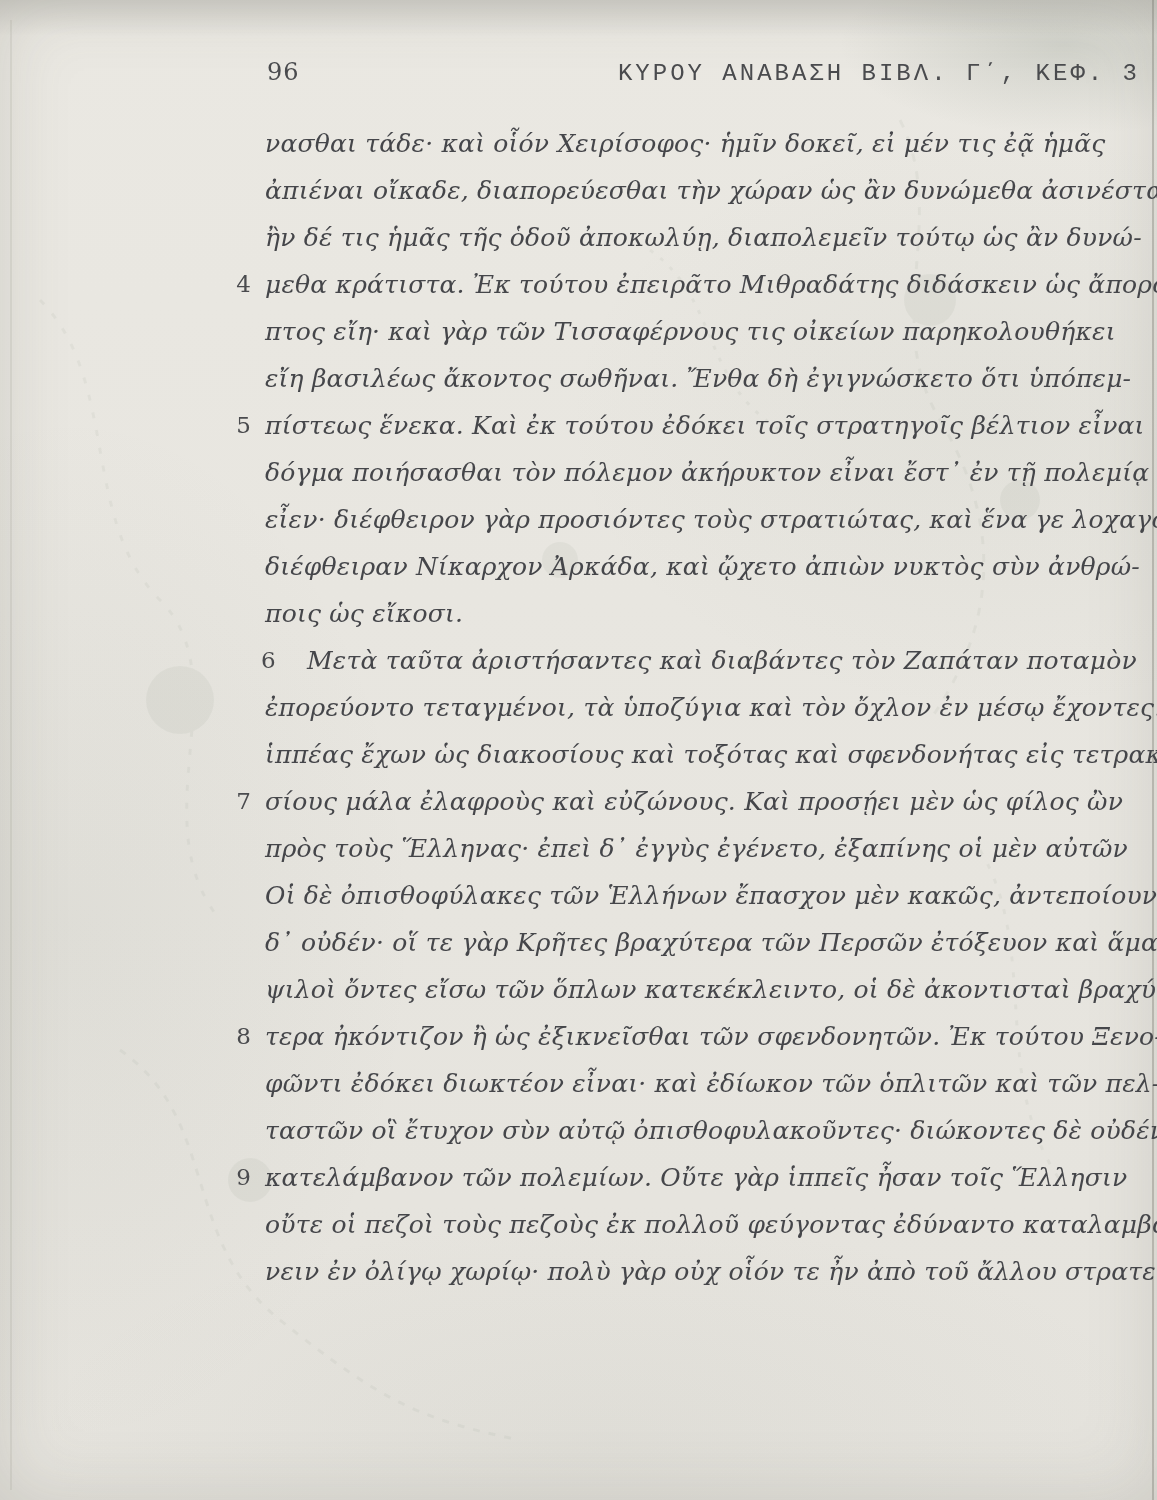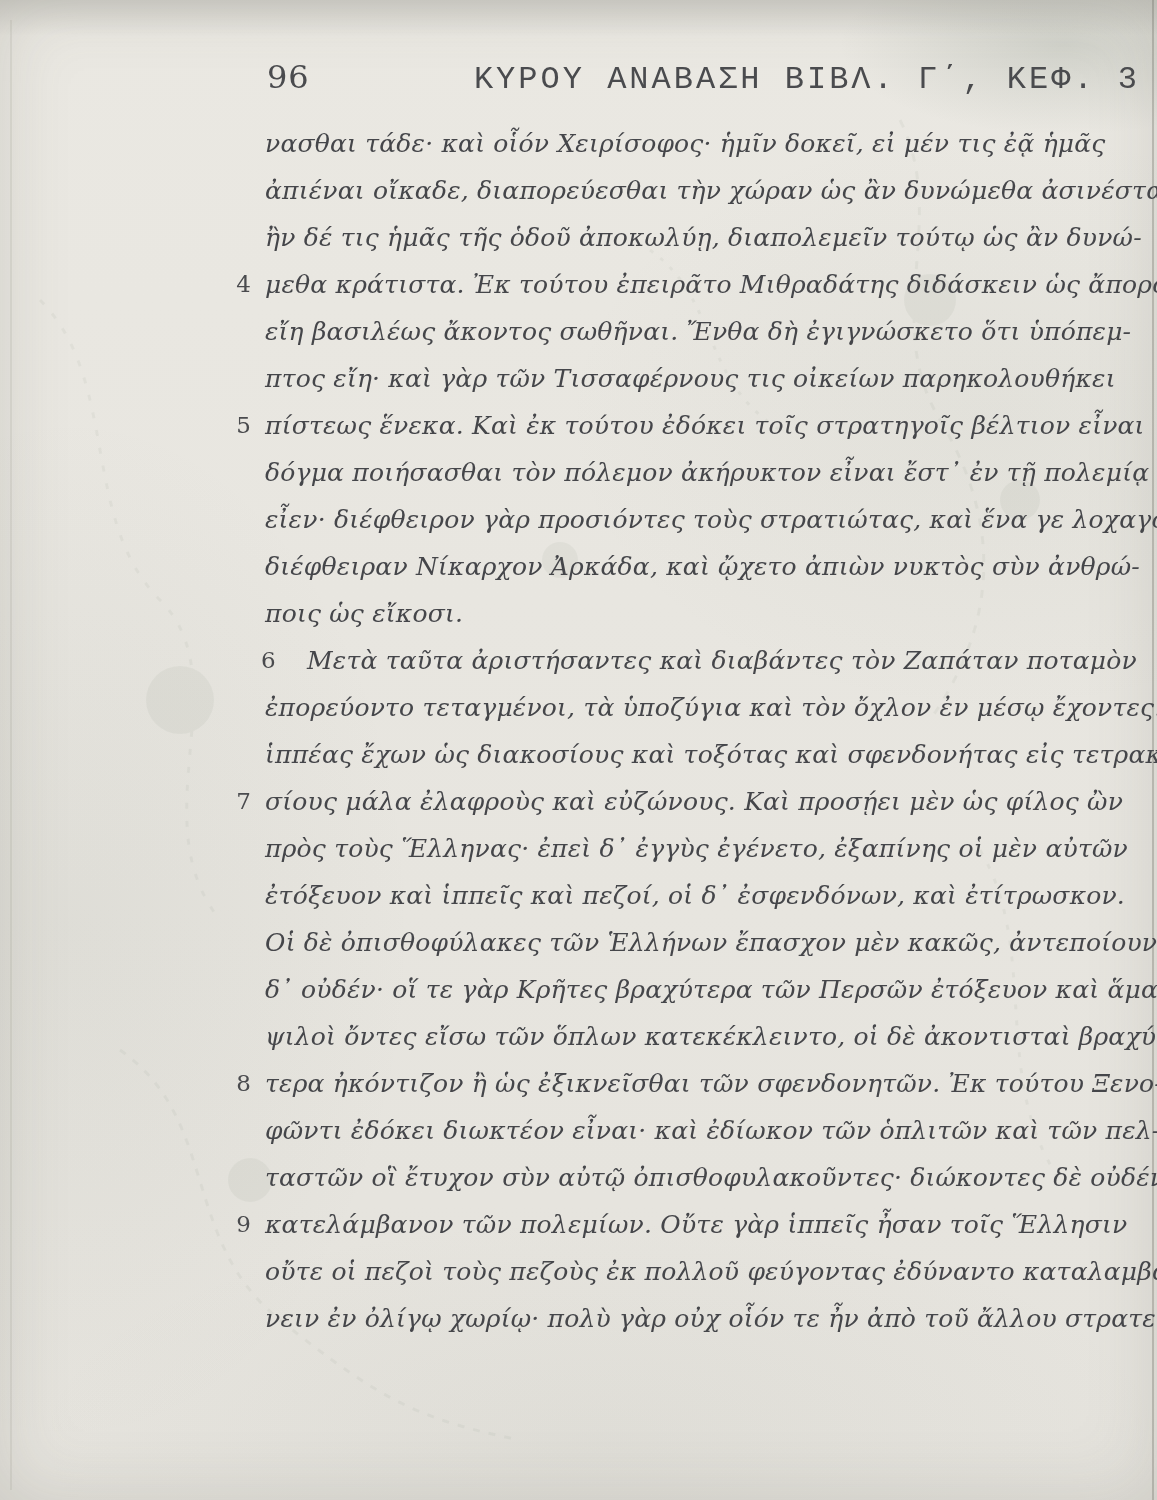--- a/index.html
+++ b/index.html
@@ -43,21 +43,21 @@
     pointer-events:none;
   }
   .header{
     position:absolute;
     left:267px;
     top:58px;
     width:873px;
     display:flex;
     justify-content:space-between;
     align-items:baseline;
-    font-size:32px;
+    font-size:24px;
     font-style:normal;
   }
   .pagenum{
     letter-spacing:1px;
     color:#4a4b4e;
   }
   .runhead{
     letter-spacing:3px;
     color:#4a4b4e;
     white-space:nowrap;
@@ -127,33 +127,32 @@
   <div class="header">
     <span class="pagenum">96</span>
     <span class="runhead">ΚΥΡΟΥ ΑΝΑΒΑΣΗ ΒΙΒΛ. Γ΄, ΚΕΦ. 3</span>
   </div>
 
   <div class="textblock" id="textblock">
       <div class="line"><span class="ltext">νασθαι τάδε· καὶ οἷόν Χειρίσοφος· ἡμῖν δοκεῖ, εἰ μέν τις ἐᾷ ἡμᾶς</span></div>
       <div class="line"><span class="ltext">ἀπιέναι οἴκαδε, διαπορεύεσθαι τὴν χώραν ὡς ἂν δυνώμεθα ἀσινέστατα·</span></div>
       <div class="line"><span class="ltext">ἢν δέ τις ἡμᾶς τῆς ὁδοῦ ἀποκωλύῃ, διαπολεμεῖν τούτῳ ὡς ἂν δυνώ-</span></div>
       <div class="line"><span class="secnum">4</span><span class="ltext">μεθα κράτιστα. Ἐκ τούτου ἐπειρᾶτο Μιθραδάτης διδάσκειν ὡς ἄπορον</span></div>
+      <div class="line"><span class="ltext">πτος εἴη· καὶ γὰρ τῶν Τισσαφέρνους τις οἰκείων παρηκολουθήκει</span></div>
       <div class="line"><span class="ltext">εἴη βασιλέως ἄκοντος σωθῆναι. Ἔνθα δὴ ἐγιγνώσκετο ὅτι ὑπόπεμ-</span></div>
-      <div class="line"><span class="ltext">πτος εἴη· καὶ γὰρ τῶν Τισσαφέρνους τις οἰκείων παρηκολουθήκει</span></div>
       <div class="line"><span class="secnum">5</span><span class="ltext">πίστεως ἕνεκα. Καὶ ἐκ τούτου ἐδόκει τοῖς στρατηγοῖς βέλτιον εἶναι</span></div>
       <div class="line"><span class="ltext">δόγμα ποιήσασθαι τὸν πόλεμον ἀκήρυκτον εἶναι ἔστ᾽ ἐν τῇ πολεμίᾳ</span></div>
       <div class="line"><span class="ltext">εἶεν· διέφθειρον γὰρ προσιόντες τοὺς στρατιώτας, καὶ ἕνα γε λοχαγὸν</span></div>
       <div class="line"><span class="ltext">διέφθειραν Νίκαρχον Ἀρκάδα, καὶ ᾤχετο ἀπιὼν νυκτὸς σὺν ἀνθρώ-</span></div>
       <div class="line nojust"><span class="ltext">ποις ὡς εἴκοσι.</span></div>
       <div class="line indent"><span class="secnum">6</span><span class="ltext">Μετὰ ταῦτα ἀριστήσαντες καὶ διαβάντες τὸν Ζαπάταν ποταμὸν</span></div>
       <div class="line"><span class="ltext">ἐπορεύοντο τεταγμένοι, τὰ ὑποζύγια καὶ τὸν ὄχλον ἐν μέσῳ ἔχοντες.</span></div>
       <div class="line"><span class="ltext">ἱππέας ἔχων ὡς διακοσίους καὶ τοξότας καὶ σφενδονήτας εἰς τετρακο-</span></div>
       <div class="line"><span class="secnum">7</span><span class="ltext">σίους μάλα ἐλαφροὺς καὶ εὐζώνους. Καὶ προσῄει μὲν ὡς φίλος ὢν</span></div>
       <div class="line"><span class="ltext">πρὸς τοὺς Ἕλληνας· ἐπεὶ δ᾽ ἐγγὺς ἐγένετο, ἐξαπίνης οἱ μὲν αὐτῶν</span></div>
-      <div class="line"><span class="ltext">ἐτόξευον καὶ ἱππεῖς καὶ πεζοί, οἱ δ᾽ ἐσφενδόνων, καὶ ἐτίτρωσκον.</span></div>
       <div class="line"><span class="ltext">Οἱ δὲ ὀπισθοφύλακες τῶν Ἑλλήνων ἔπασχον μὲν κακῶς, ἀντεποίουν</span></div>
       <div class="line"><span class="ltext">δ᾽ οὐδέν· οἵ τε γὰρ Κρῆτες βραχύτερα τῶν Περσῶν ἐτόξευον καὶ ἅμα</span></div>
       <div class="line"><span class="ltext">ψιλοὶ ὄντες εἴσω τῶν ὅπλων κατεκέκλειντο, οἱ δὲ ἀκοντισταὶ βραχύ-</span></div>
       <div class="line"><span class="secnum">8</span><span class="ltext">τερα ἠκόντιζον ἢ ὡς ἐξικνεῖσθαι τῶν σφενδονητῶν. Ἐκ τούτου Ξενο-</span></div>
       <div class="line"><span class="ltext">φῶντι ἐδόκει διωκτέον εἶναι· καὶ ἐδίωκον τῶν ὁπλιτῶν καὶ τῶν πελ-</span></div>
       <div class="line"><span class="ltext">ταστῶν οἳ ἔτυχον σὺν αὐτῷ ὀπισθοφυλακοῦντες· διώκοντες δὲ οὐδένα</span></div>
       <div class="line"><span class="secnum">9</span><span class="ltext">κατελάμβανον τῶν πολεμίων. Οὔτε γὰρ ἱππεῖς ἦσαν τοῖς Ἕλλησιν</span></div>
       <div class="line"><span class="ltext">οὔτε οἱ πεζοὶ τοὺς πεζοὺς ἐκ πολλοῦ φεύγοντας ἐδύναντο καταλαμβά-</span></div>
       <div class="line"><span class="ltext">νειν ἐν ὀλίγῳ χωρίῳ· πολὺ γὰρ οὐχ οἷόν τε ἦν ἀπὸ τοῦ ἄλλου στρατεύ-</span></div>
     </div>

